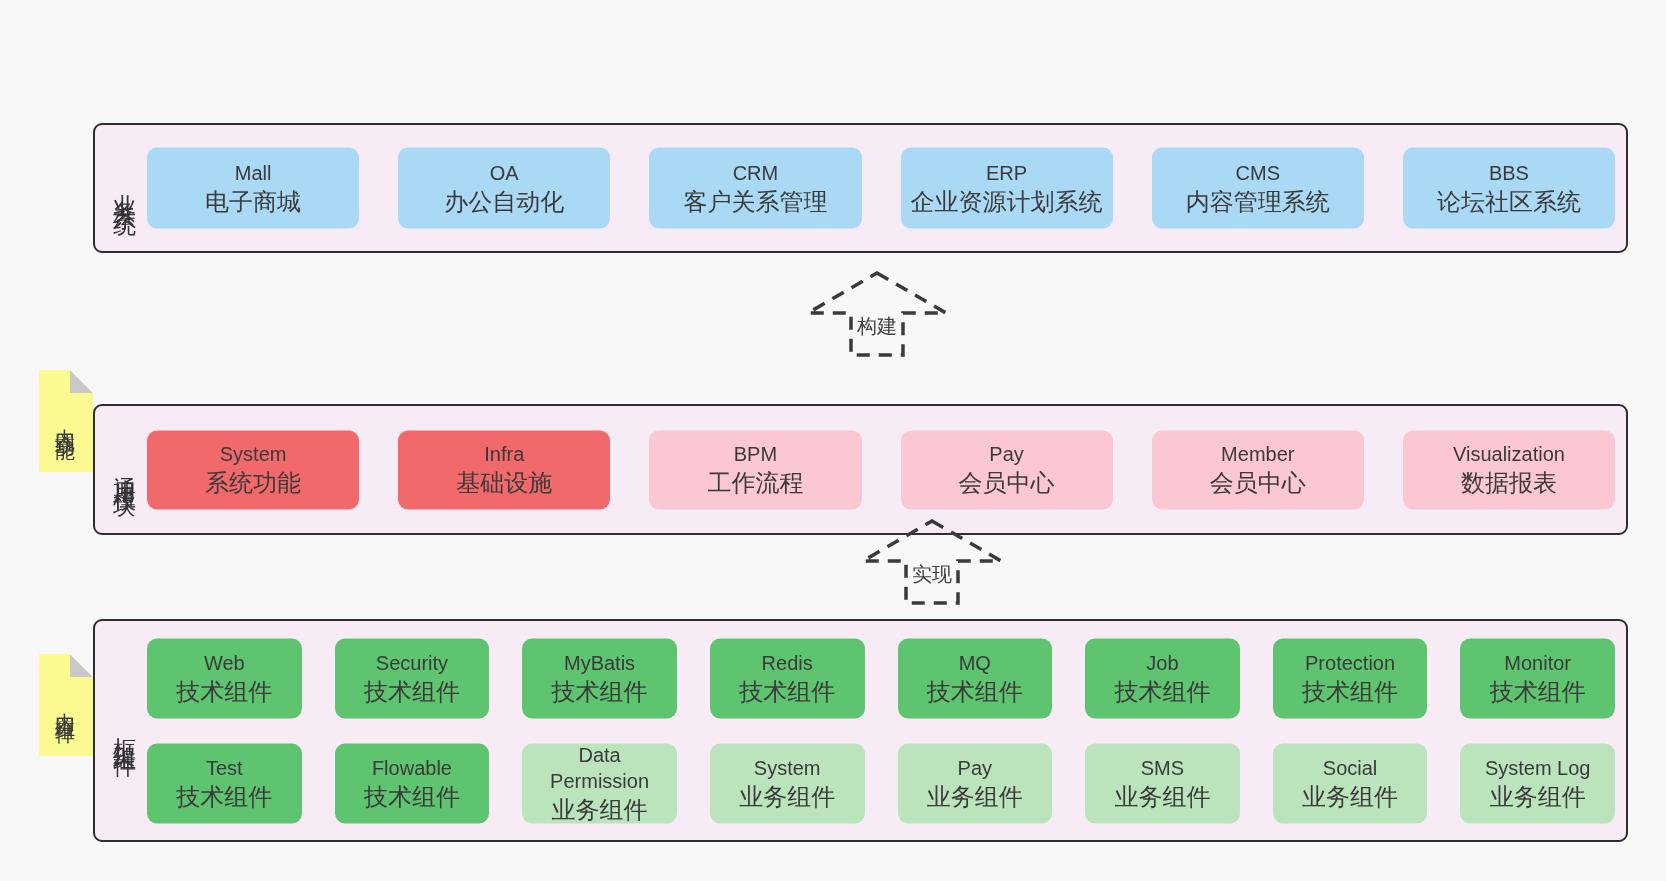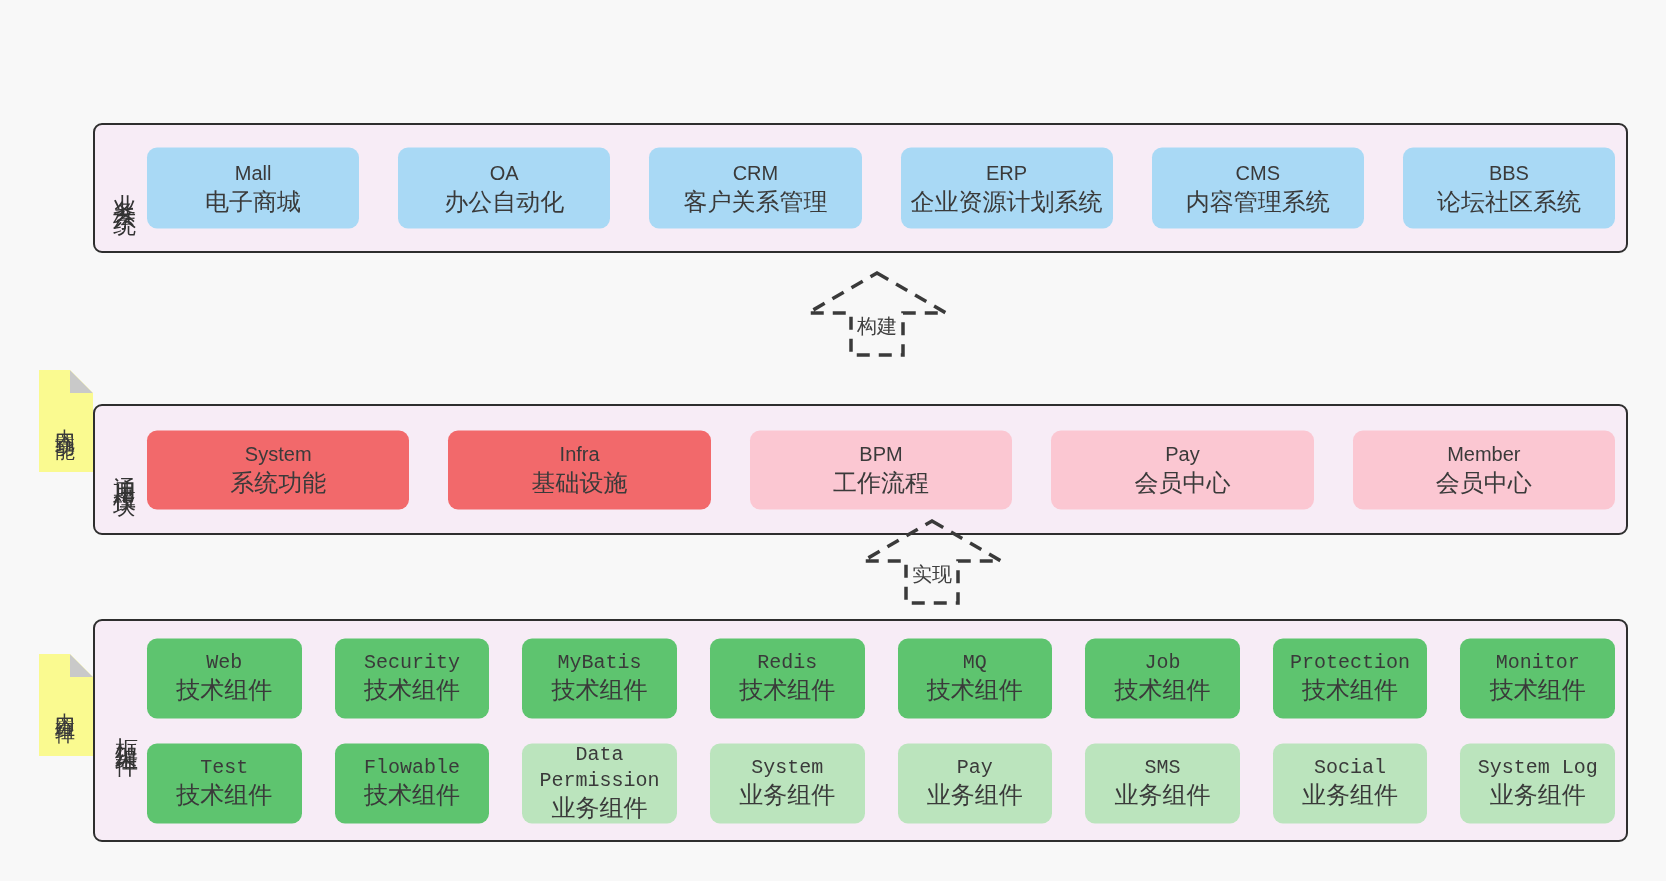--- a/index.html
+++ b/index.html
@@ -10,21 +10,21 @@
     color:var(--c-text,#3a3a3a);
   }
   .tier{
     position:absolute;left:93px;width:1535px;box-sizing:border-box;
     background:var(--c-tierBg,#f7ecf6);
     border:2px solid var(--c-line,#2e2e2e);
     border-radius:9px;
   }
   .tier-1{top:123px;height:130px;}
   .tier-2{top:372px;height:131px;margin-top:32px;}
-  .tier-3{top:619px;height:223px;font-family:Liberation Mono, monospace;}
+  .tier-3{top:619px;height:223px;}
   .tier-label{
     position:absolute;left:15px;top:50%;transform:translateY(-50%);
     writing-mode:vertical-rl;text-orientation:upright;
     font-size:23px;letter-spacing:6px;color:#333;white-space:nowrap;
   }
   .boxes-area{
     position:absolute;left:52px;right:11px;top:50%;transform:translateY(-50%);
     display:flex;flex-direction:column;gap:25px;
   }
   .box-row{display:flex;gap:39px;}
@@ -132,20 +132,24 @@
         <div class="box-desc">工作流程</div>
       </div>
       <div class="box pink">
         <div class="box-name">Pay</div>
         <div class="box-desc">会员中心</div>
       </div>
       <div class="box pink">
         <div class="box-name">Member</div>
         <div class="box-desc">会员中心</div>
       </div>
+      <div class="box pink">
+        <div class="box-name">Visualization</div>
+        <div class="box-desc">数据报表</div>
+      </div>
     </div>
   </div>
 </section>
 <div class="note note-1">
   <div class="note-fold"></div>
   <div class="note-text">内置功能</div>
 </div>
 
 <div class="arrow arrow-2">
   <svg width="144" height="88" viewBox="0 0 144 88">

